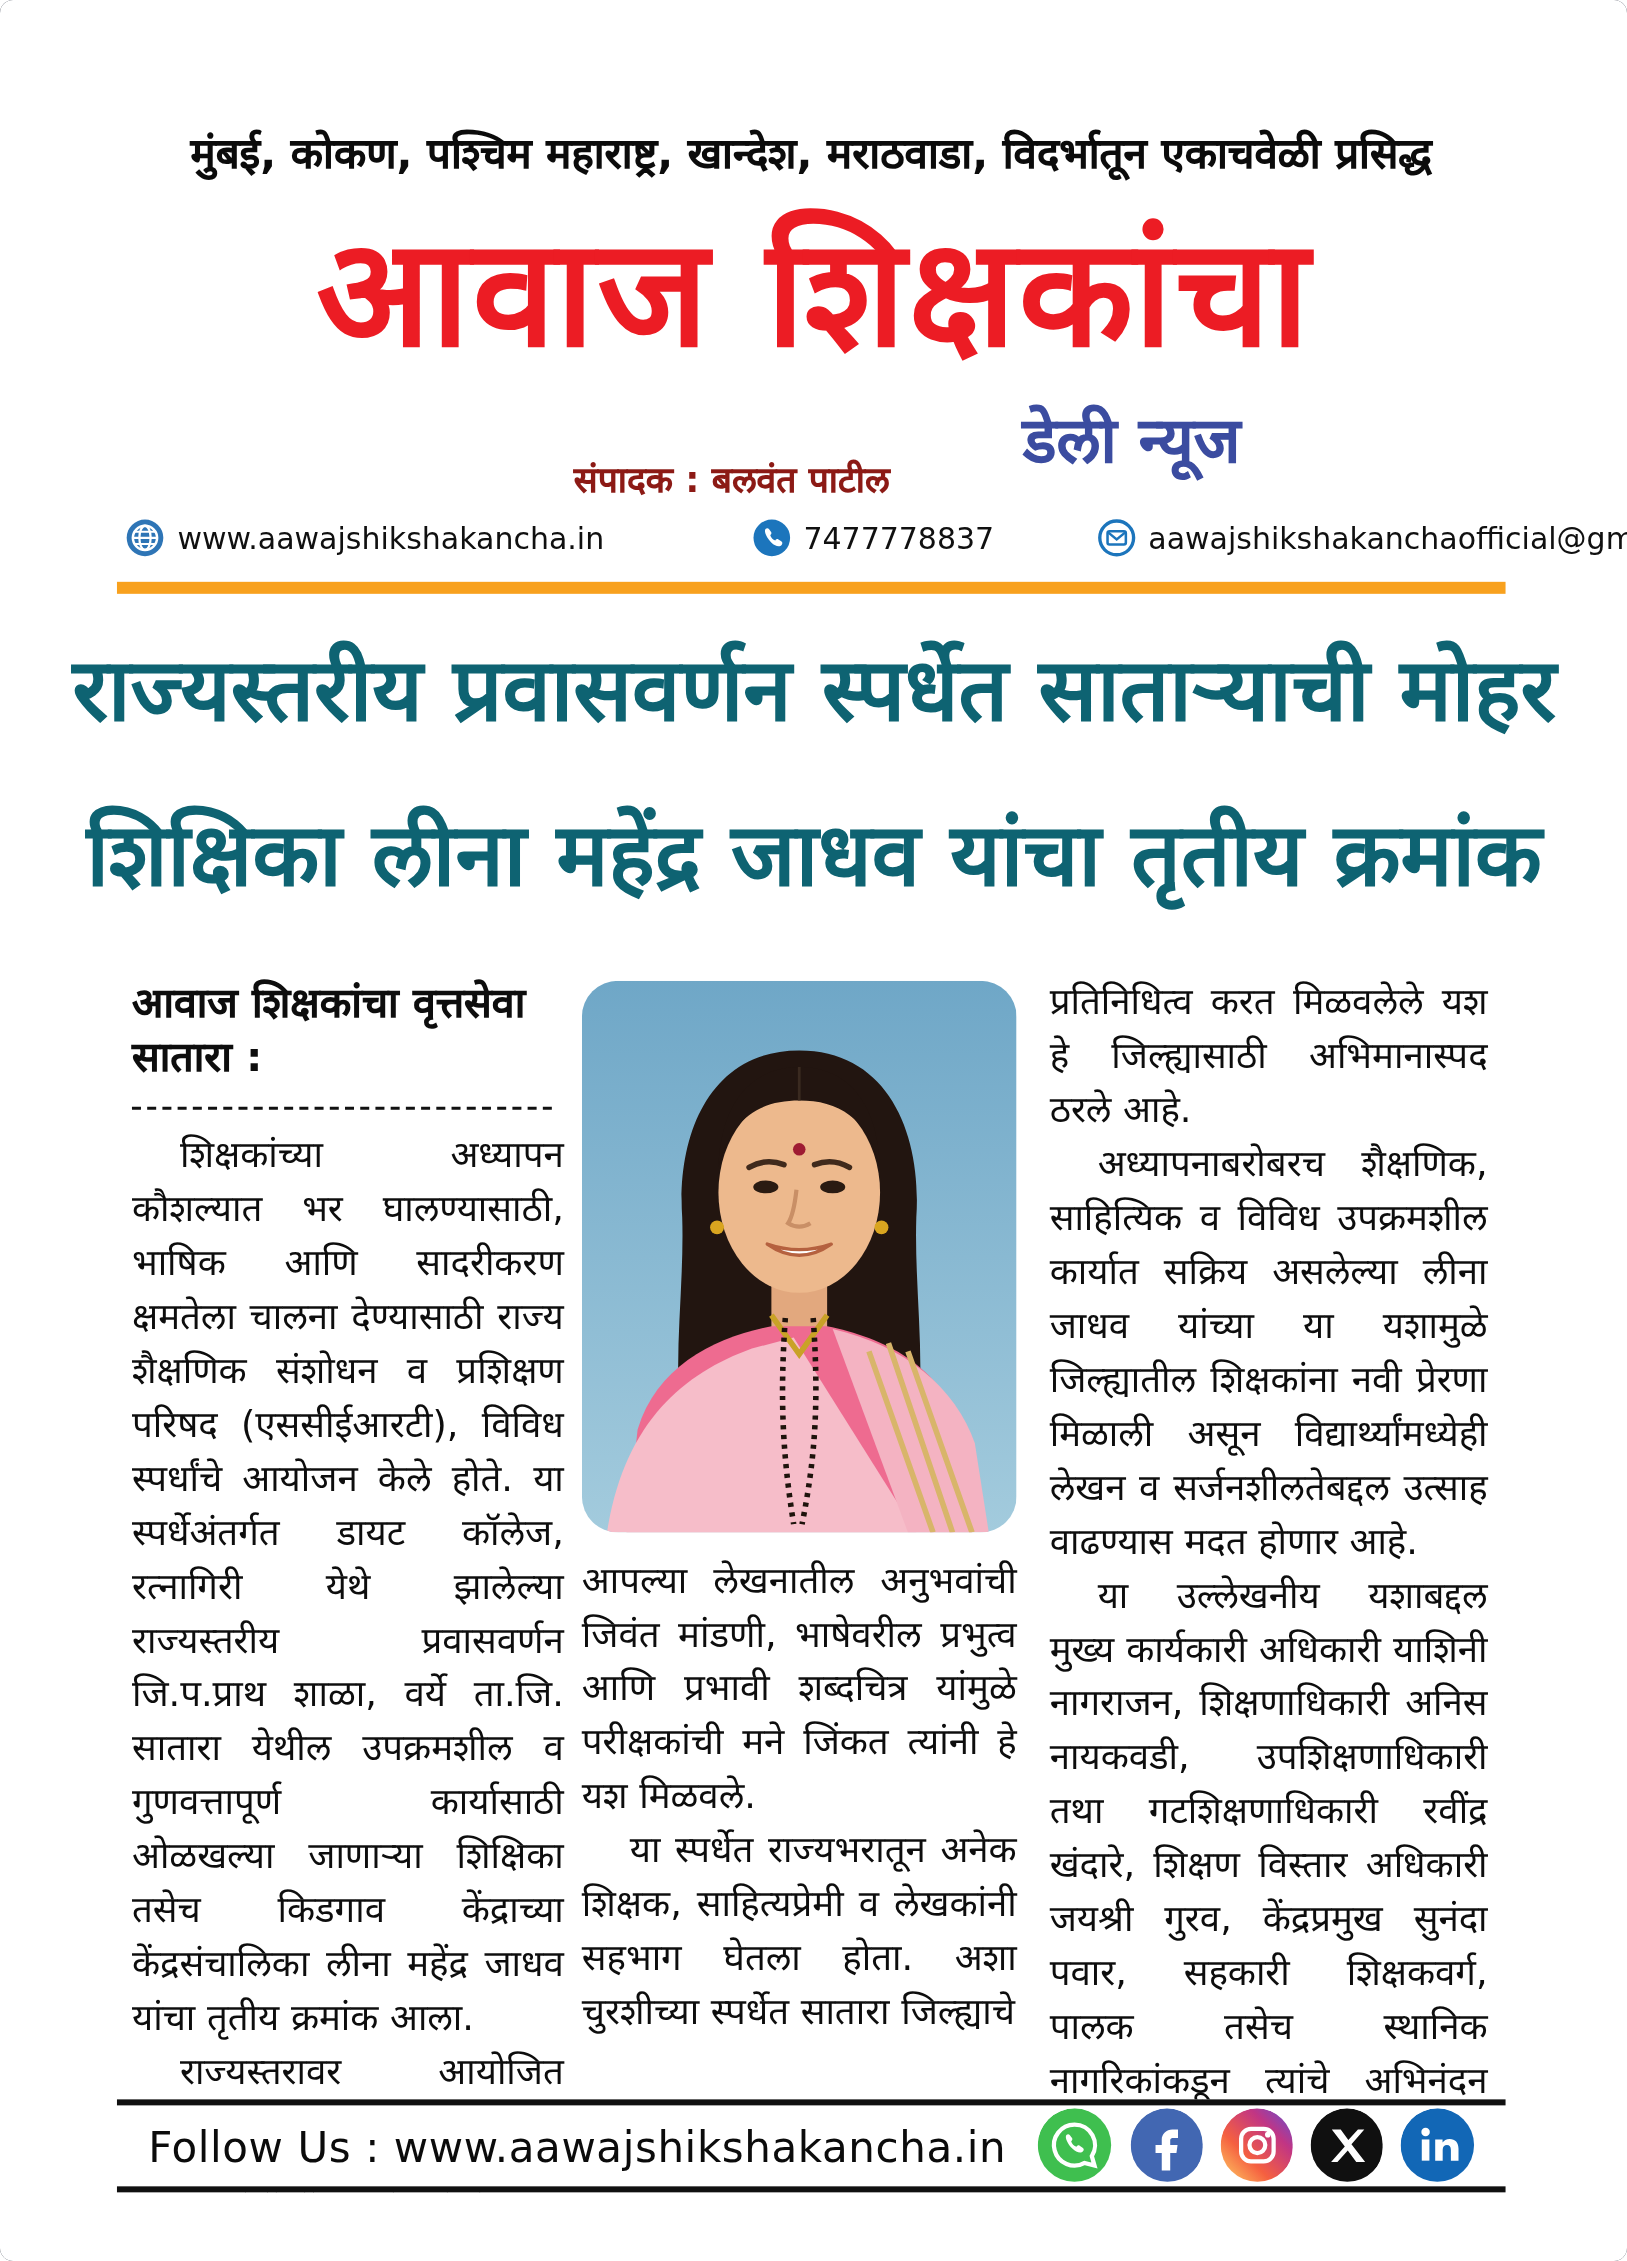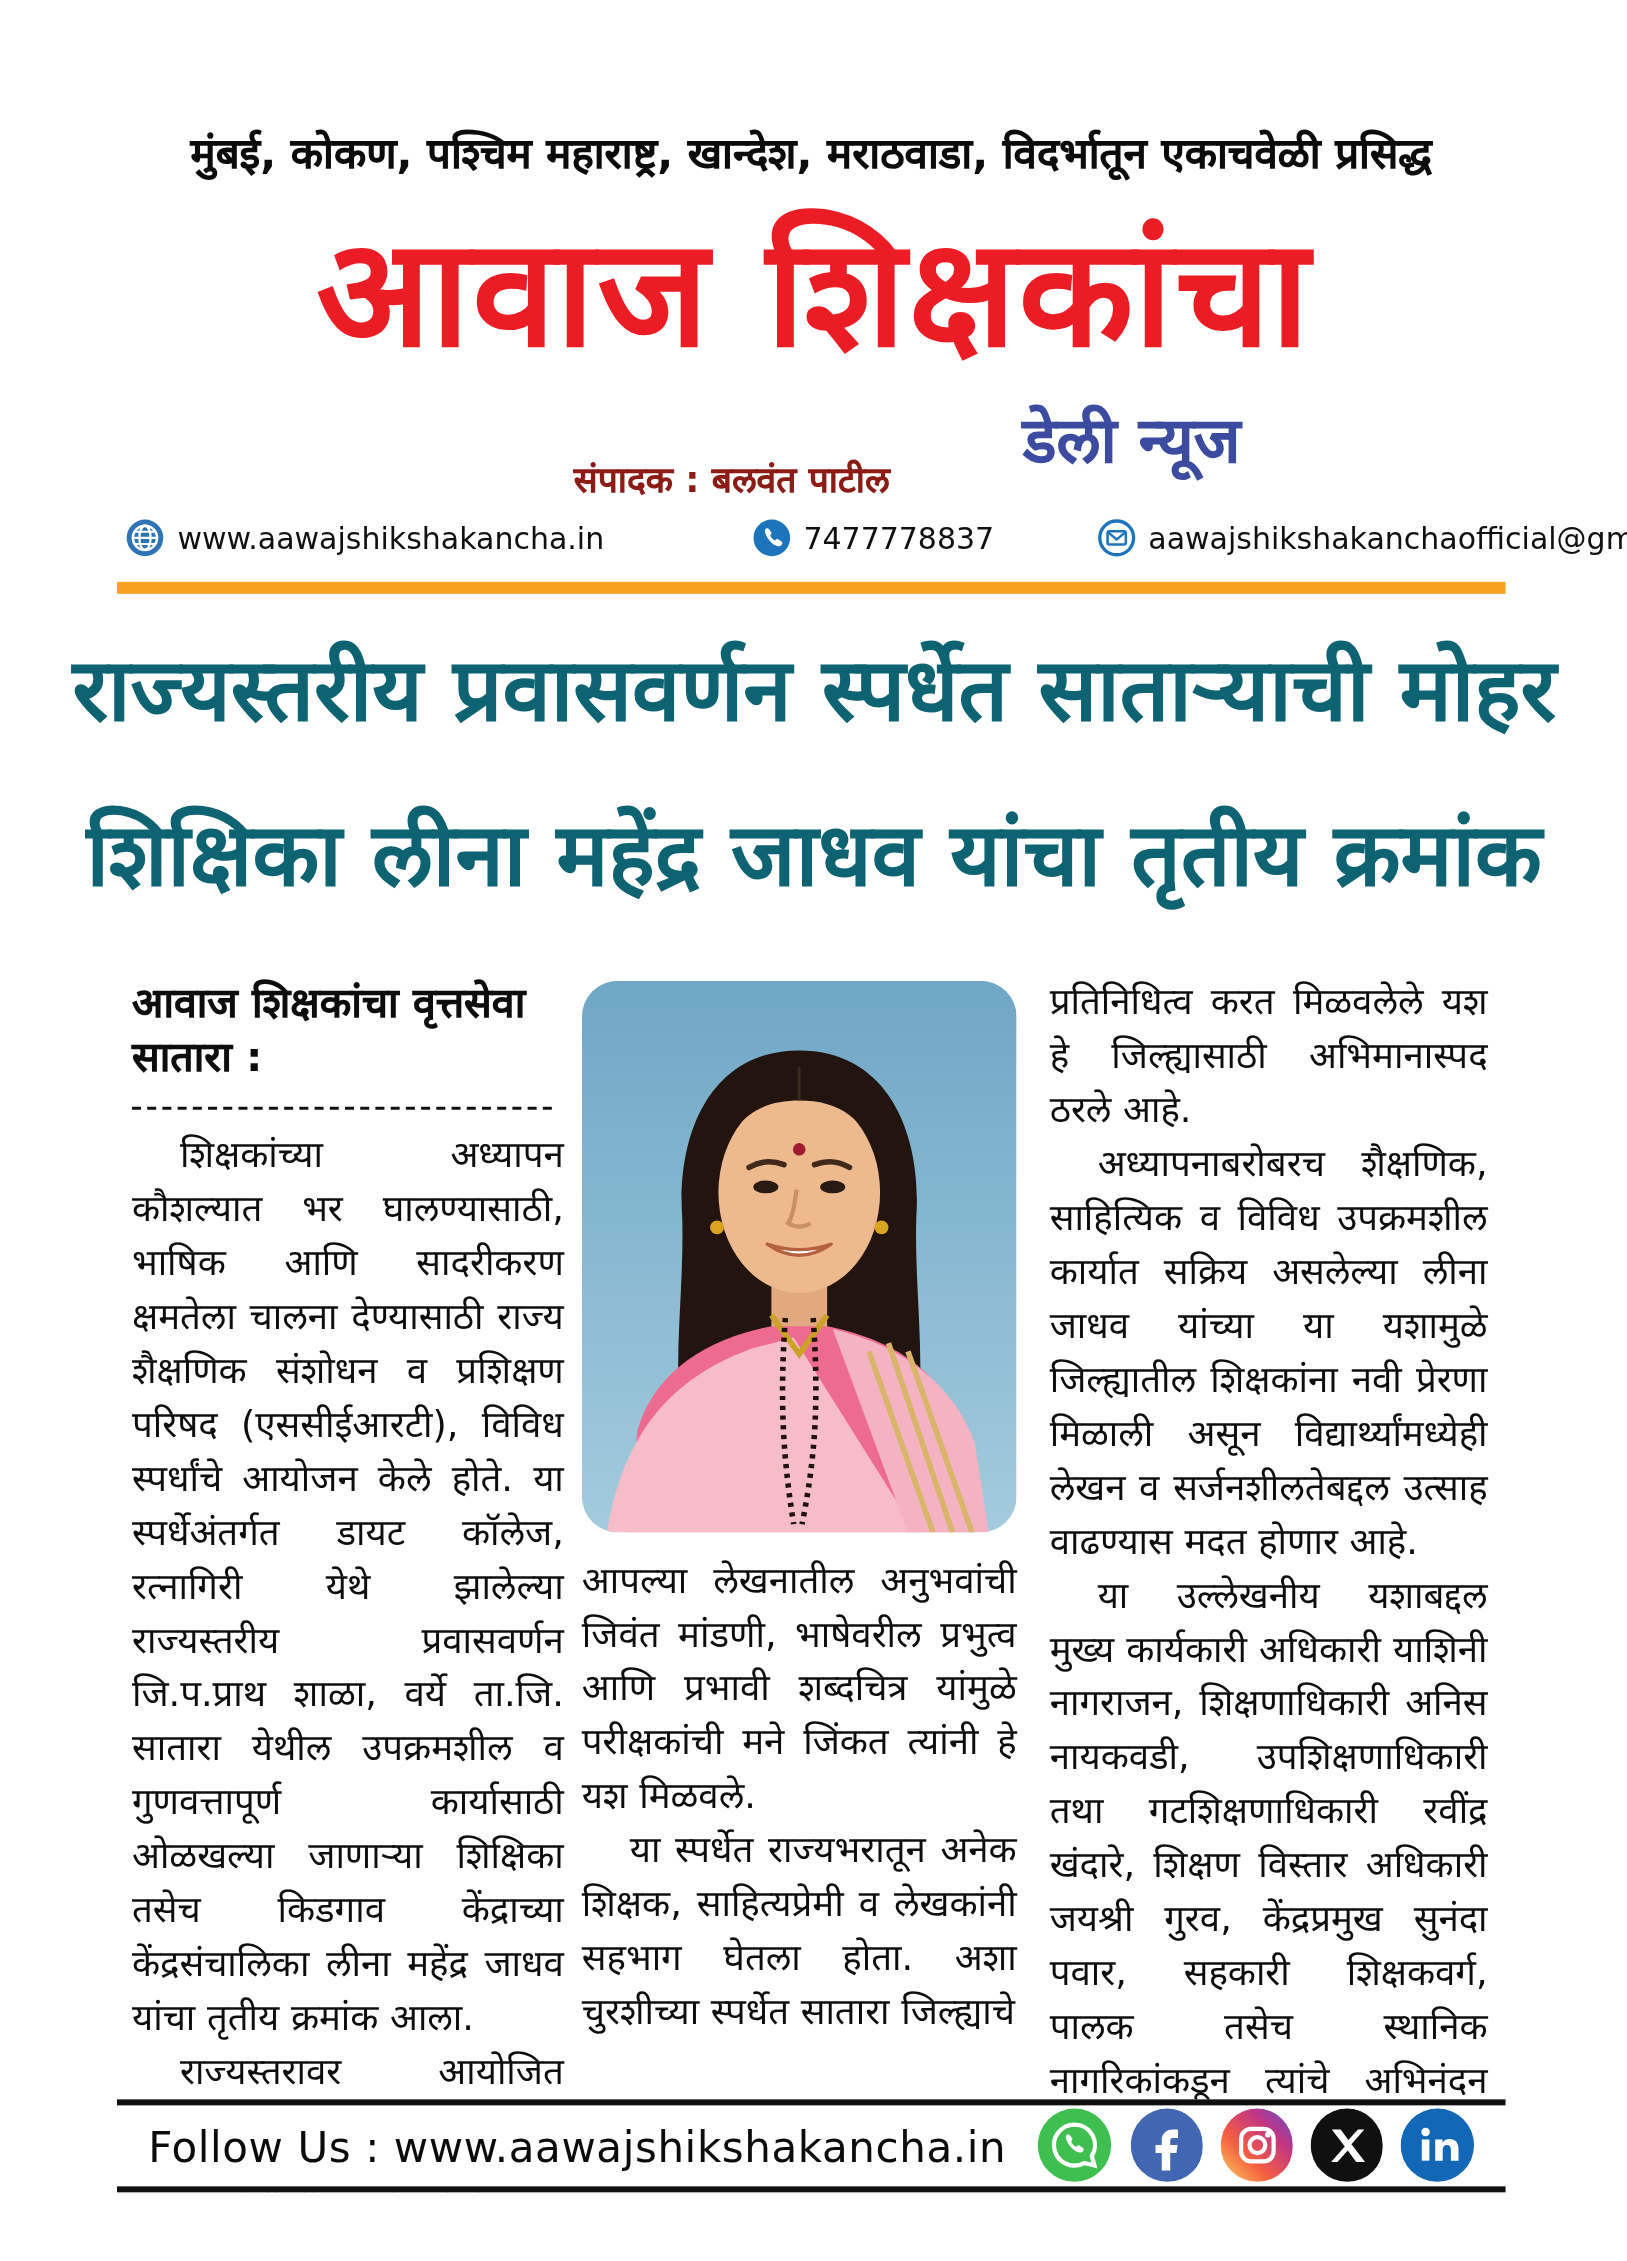--- a/index.html
+++ b/index.html
@@ -1,17 +1,17 @@
 <!DOCTYPE html>
 <html lang="mr" style="font-size:7.5px"><head>
 <meta charset="utf-8">
 <style>
   * { margin:0; padding:0; box-sizing:border-box; }
   html,body { background:#ffffff; }
-  .viewport { width:1627px; height:2261px; overflow:hidden; background:#0f172a; }
+  .viewport { width:1627px; height:2261px; overflow:hidden; background:#0f172a;border-radius:13px; }
   .page {
     width:543px; height:754px; position:relative; background:#fff;
     transform:scale(2.9991); transform-origin:0 0;
     font-family:"DejaVu Sans","Liberation Sans",sans-serif; color:#111;
   }
 
   
   .tagline {
     position:absolute; top:41px; left:39px; width:463px;
     text-align:center; font-size:14px; font-weight:700; color:#0b0b0b;

